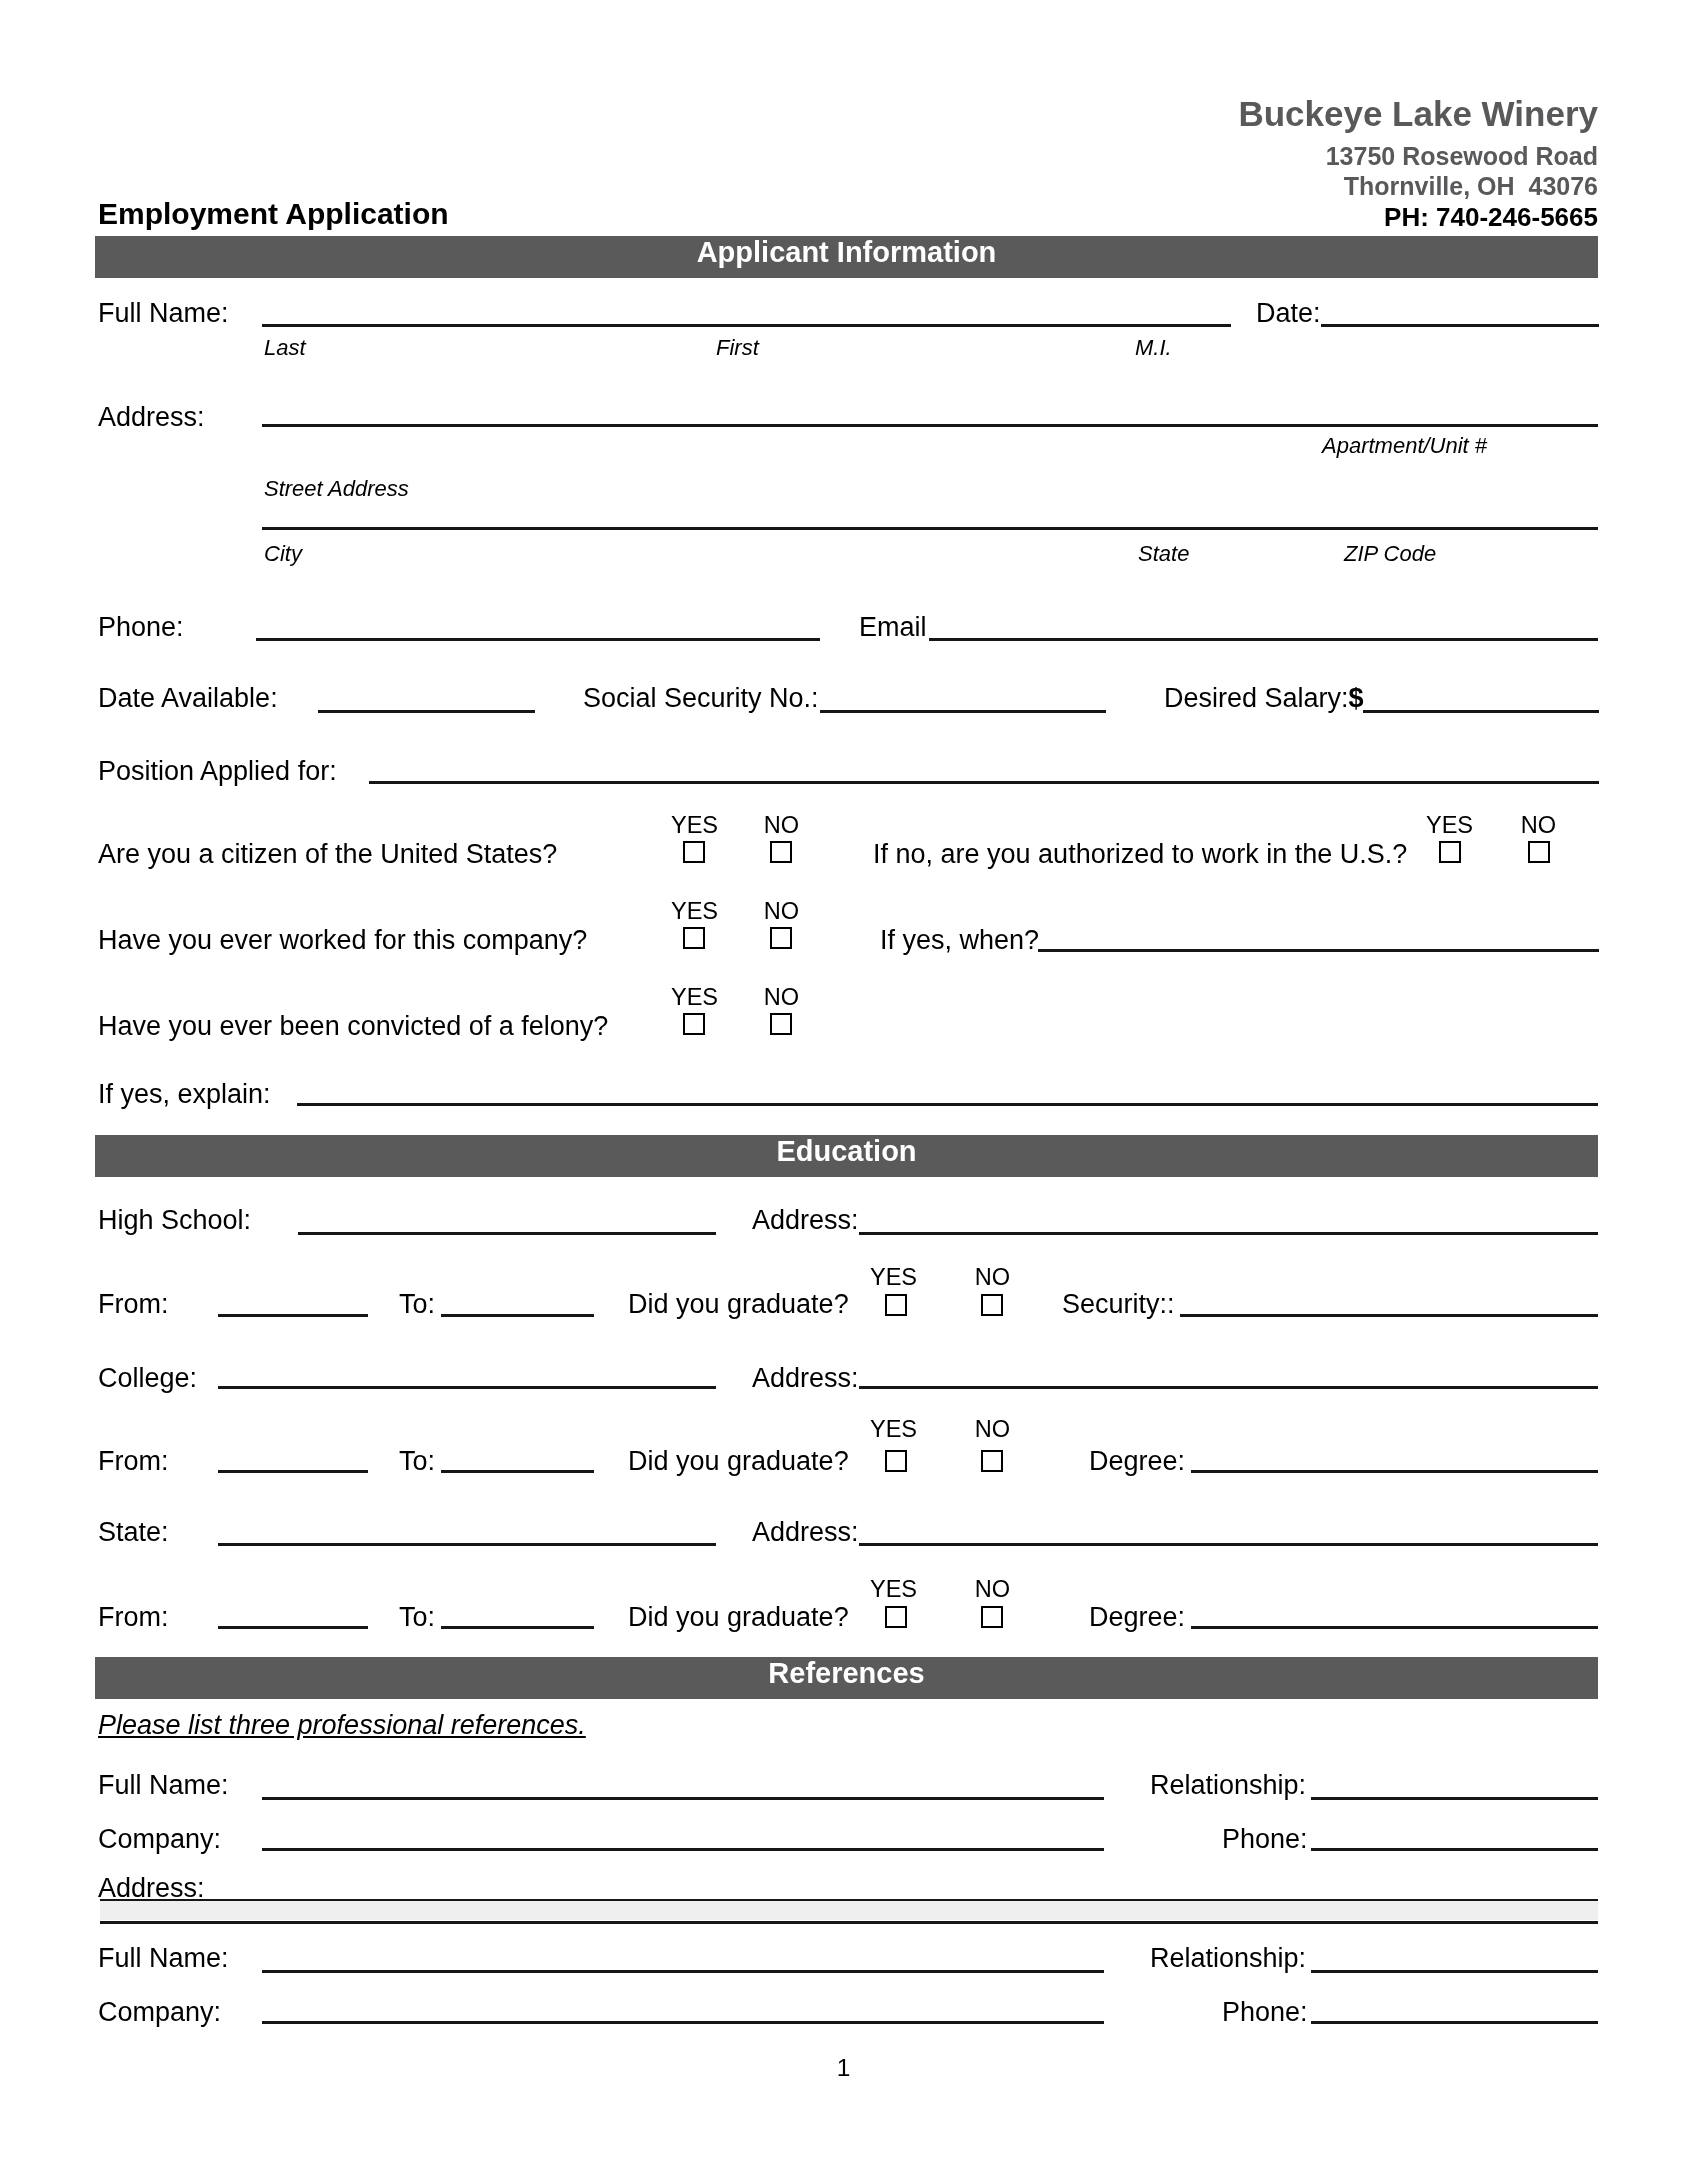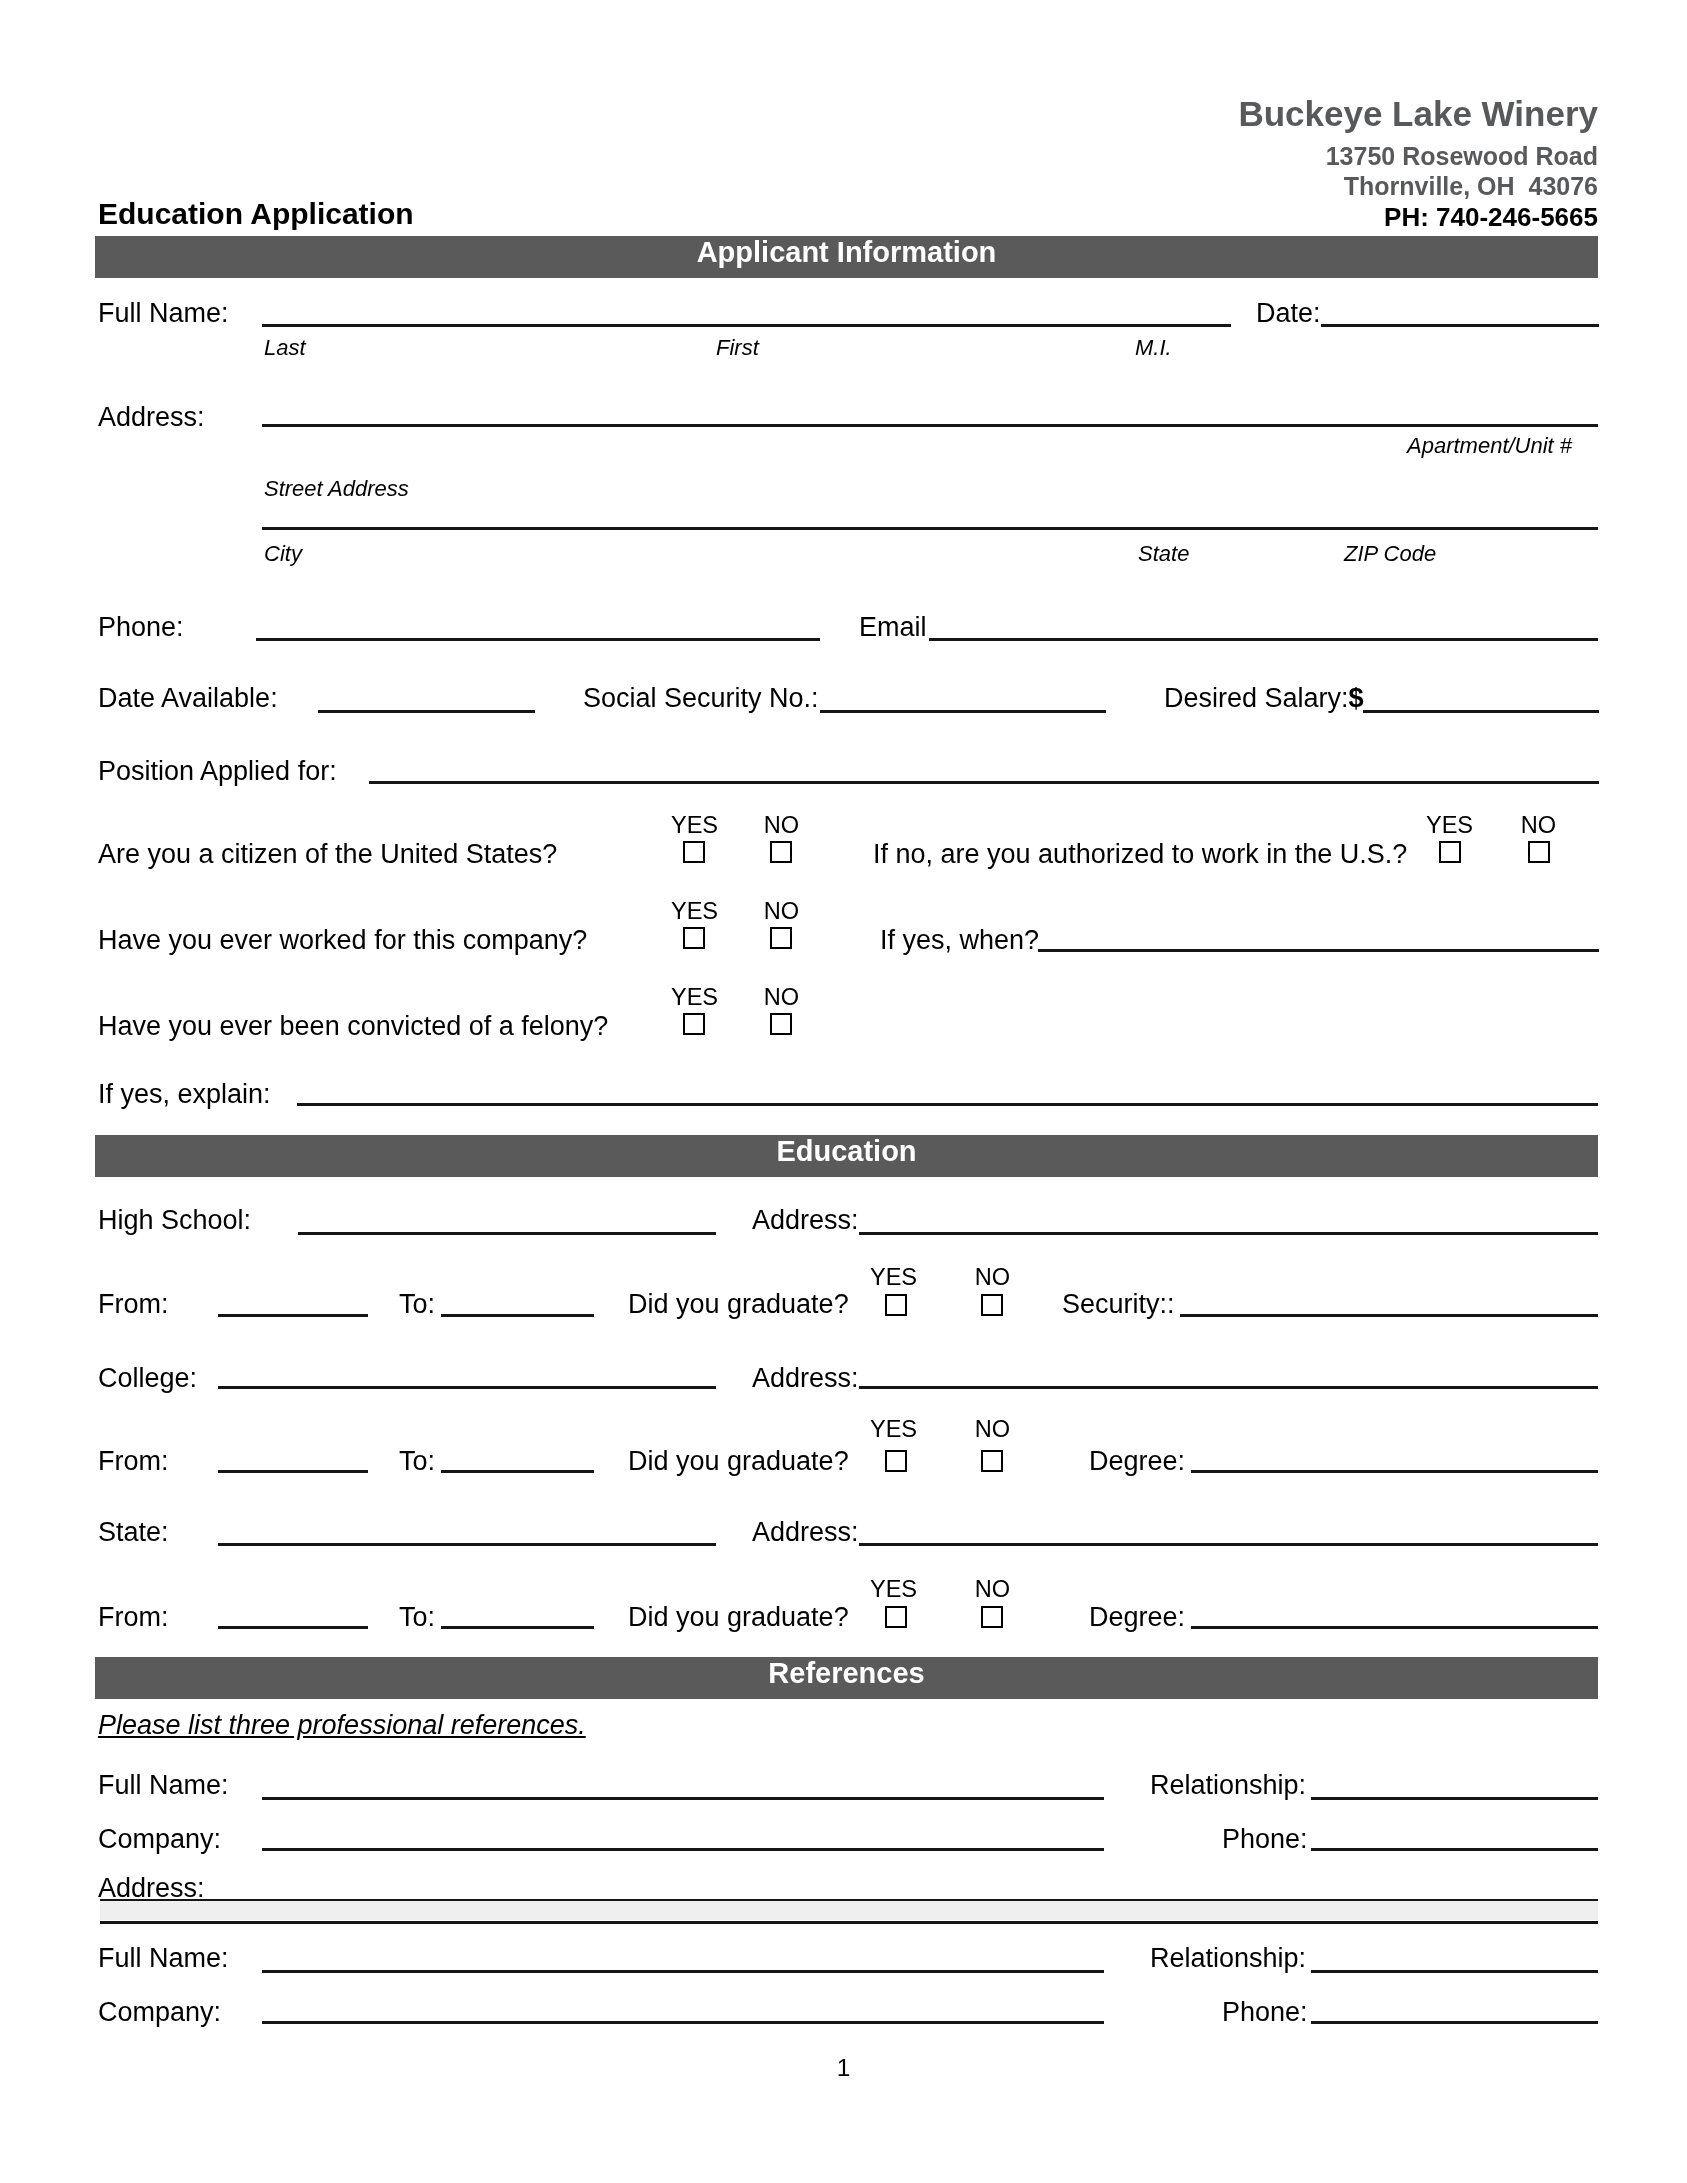--- a/index.html
+++ b/index.html
@@ -29,37 +29,37 @@
   .shade{position:absolute;background:var(--shaded_row);}
 </style>
 </head>
 <body>
 
 <div class="page">
 
   <div class="hdr-gray" style="top:94px;font-size:35px;">Buckeye Lake Winery</div>
   <div class="hdr-gray" style="top:142px;font-size:25px;">13750 Rosewood Road</div>
   <div class="hdr-gray" style="top:172px;font-size:25px;">Thornville, OH  43076</div>
-  <div class="hdr-black" style="left:98px;top:197px;font-size:30px;">Education Application</div>
+  <div class="hdr-black" style="left:98px;top:197px;font-size:30px;">Employment Application</div>
   <div class="hdr-black" style="right:89px;top:202px;font-size:26px;text-align:right;">PH: 740-246-5665</div>
 
   <div class="bar" style="top:236px;">Applicant Information</div>
 
   <div class="lbl" style="left:98px;top:298px;">Full Name:</div>
   <div class="line" style="left:262px;top:324px;width:969px;"></div>
   <div class="lbl" style="left:1256px;top:298px;">Date:</div>
   <div class="line" style="left:1321px;top:324px;width:278px;"></div>
   <div class="sub" style="left:264px;top:336px;">Last</div>
   <div class="sub" style="left:716px;top:336px;">First</div>
   <div class="sub" style="left:1135px;top:336px;">M.I.</div>
 
   <div class="lbl" style="left:98px;top:402px;">Address:</div>
   <div class="line" style="left:262px;top:424px;width:1336px;"></div>
   <div class="sub" style="left:264px;top:434px;margin-top:43px;">Street Address</div>
-  <div class="sub" style="left:1407px;top:434px;">Apartment/Unit #</div>
+  <div class="sub" style="left:1322px;top:434px;">Apartment/Unit #</div>
 
   <div class="line" style="left:262px;top:527px;width:1336px;"></div>
   <div class="sub" style="left:264px;top:542px;">City</div>
   <div class="sub" style="left:1138px;top:542px;">State</div>
   <div class="sub" style="left:1344px;top:542px;">ZIP Code</div>
 
   <div class="lbl" style="left:98px;top:612px;">Phone:</div>
   <div class="line" style="left:256px;top:638px;width:564px;"></div>
   <div class="lbl" style="left:859px;top:612px;">Email</div>
   <div class="line" style="left:929px;top:638px;width:669px;"></div>

